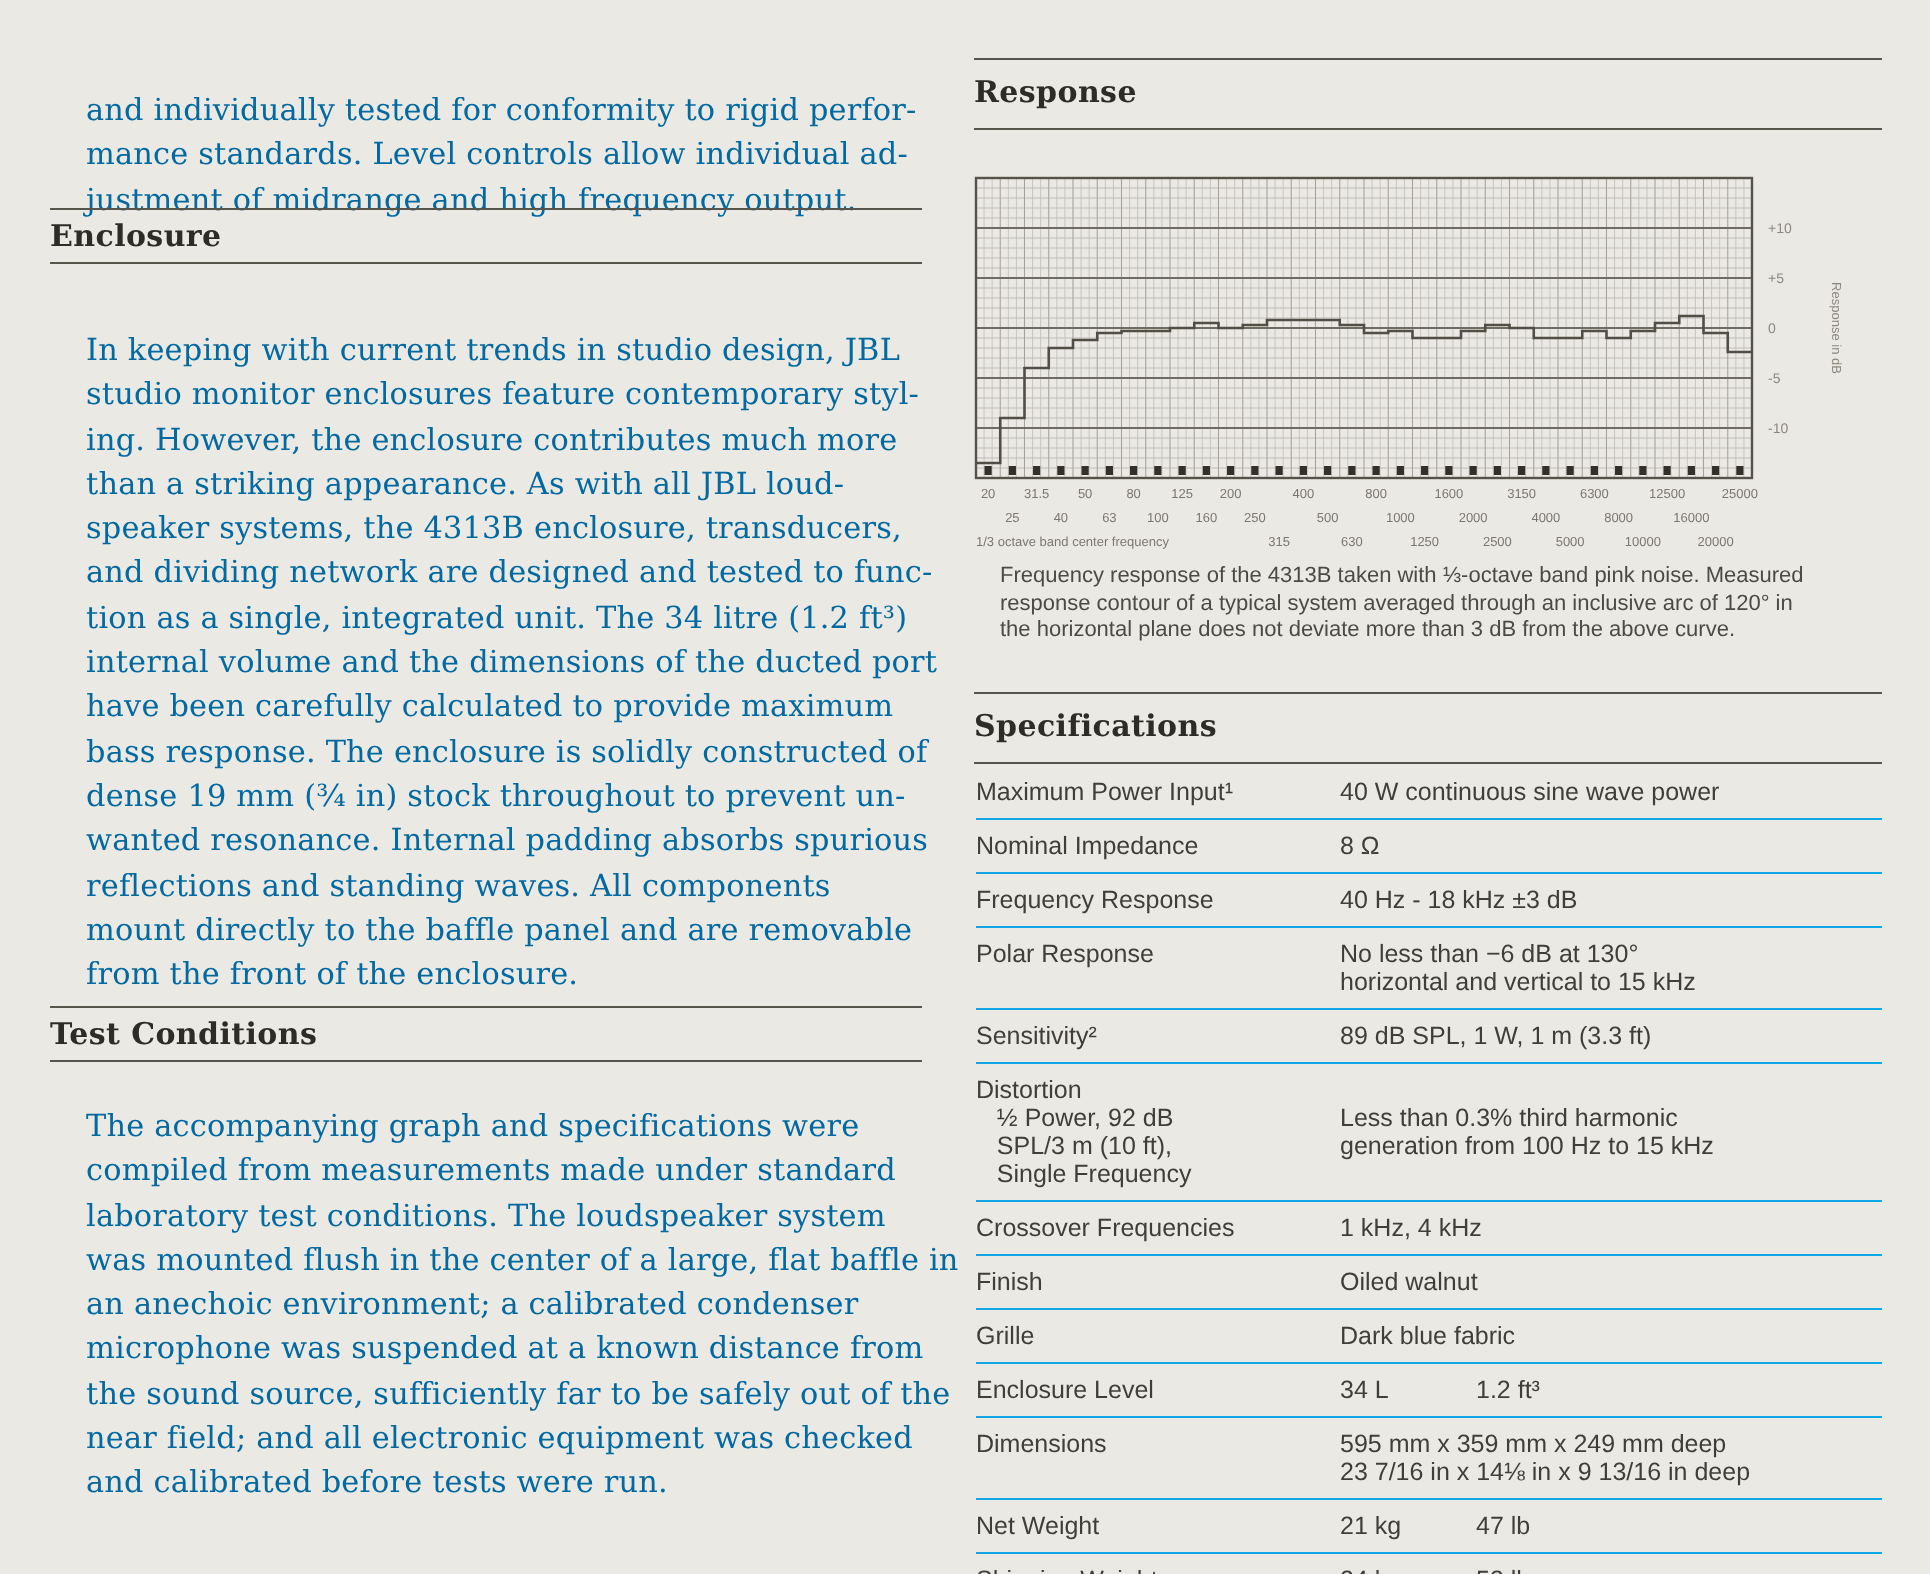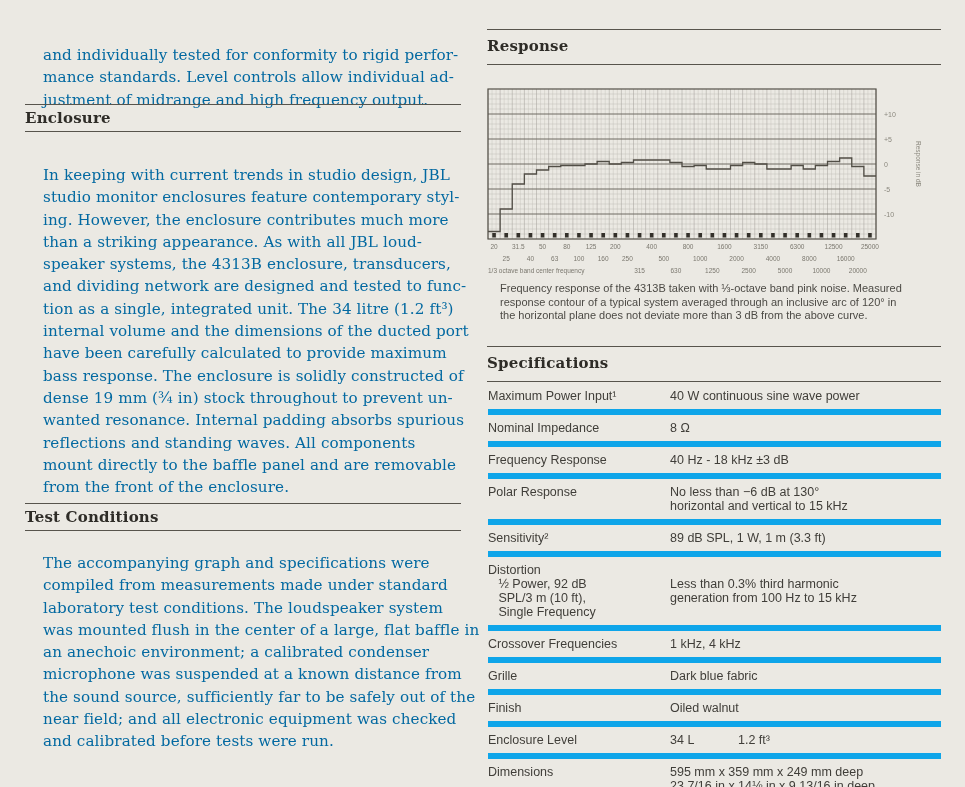--- a/index.html
+++ b/index.html
@@ -28,21 +28,21 @@
   .caption{
     font-family:"Liberation Sans","DejaVu Sans",sans-serif;
     font-size:11px;line-height:13.5px;color:#4c4a45;
     white-space:pre-wrap;margin:0;
   }
   .spec-table{
     font-family:"Liberation Sans","DejaVu Sans",sans-serif;
     font-size:12.5px;color:#403e39;
   }
   .spec-row{
-    display:flex;border-bottom:6px solid #0ea5e9;
+    display:flex;border-bottom:1px solid #0ea5e9;
     padding:6px 0 6px 0;line-height:14px;justify-content:space-between;
   }
   .spec-label{width:182px;flex:none;white-space:pre-wrap;}
   .spec-value{flex:1;white-space:pre-wrap;}
   .spec-v1{display:inline-block;min-width:68px;}
   .crop-mark{
     width:14px;height:14px;border:1.2px solid #8a877f;border-radius:50%;
     border-top-color:transparent;border-right-color:transparent;border-bottom-color:transparent;
     transform:rotate(45deg);opacity:.55;
   }
@@ -339,26 +339,26 @@
    Single Frequency</div>
         <div class="spec-value">
 Less than 0.3% third harmonic
 generation from 100 Hz to 15 kHz</div>
       </div>
       <div class="spec-row">
         <div class="spec-label">Crossover Frequencies</div>
         <div class="spec-value">1 kHz, 4 kHz</div>
       </div>
       <div class="spec-row">
+        <div class="spec-label">Finish</div>
+        <div class="spec-value">Oiled walnut</div>
+      </div>
+      <div class="spec-row">
         <div class="spec-label">Grille</div>
         <div class="spec-value">Dark blue fabric</div>
-      </div>
-      <div class="spec-row">
-        <div class="spec-label">Finish</div>
-        <div class="spec-value">Oiled walnut</div>
       </div>
       <div class="spec-row">
         <div class="spec-label">Enclosure Level</div>
         <div class="spec-value"><span class="spec-v1">34 L</span><span>1.2 ft³</span></div>
       </div>
       <div class="spec-row">
         <div class="spec-label">Dimensions</div>
         <div class="spec-value">595 mm x 359 mm x 249 mm deep
 23 7/16 in x 14⅛ in x 9 13/16 in deep</div>
       </div>

